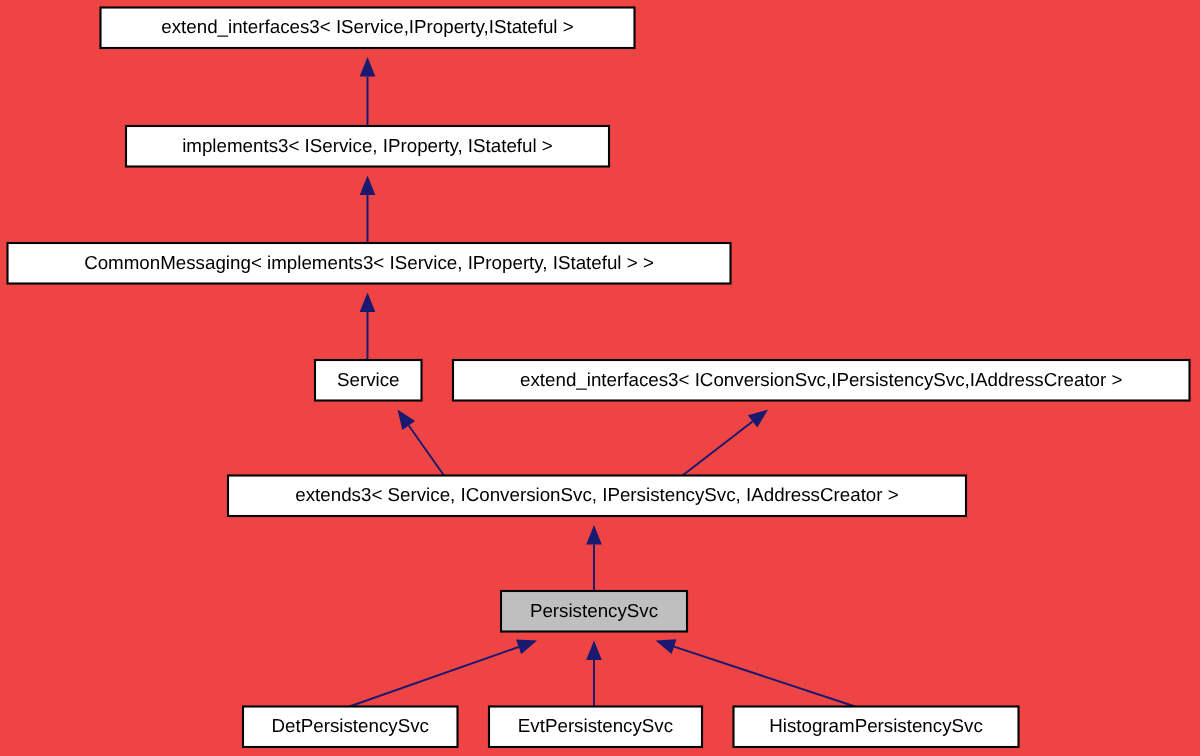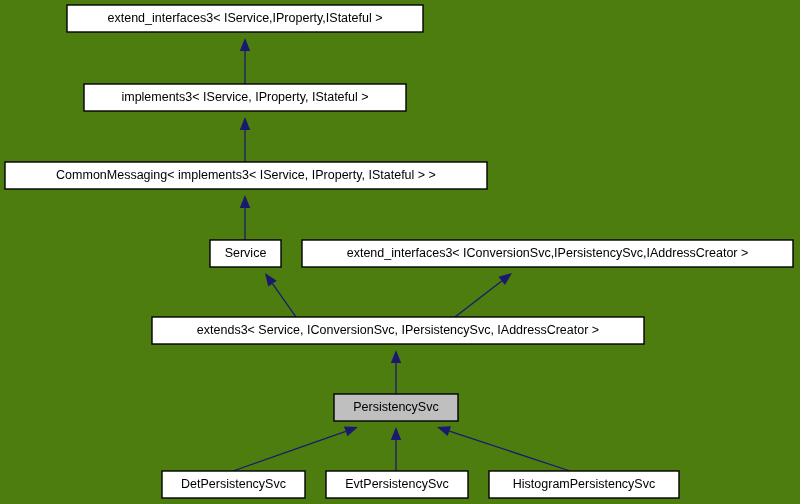--- a/index.html
+++ b/index.html
@@ -10,21 +10,21 @@
   body {
     width: 800px;
     height: 504px;
     font-family: "Liberation Sans", sans-serif;
     overflow: hidden;
   }
   #diagram-root {
     position: relative;
     width: 800px;
     height: 504px;
-    background: #4d7c0f;
+    background: #ef4444;
   }
   svg.diagram {
     display: block;
     width: 800px;
     height: 504px;
   }
   .node-box {
     fill: #ffffff;
     stroke: #000000;
     stroke-width: 1.4;

